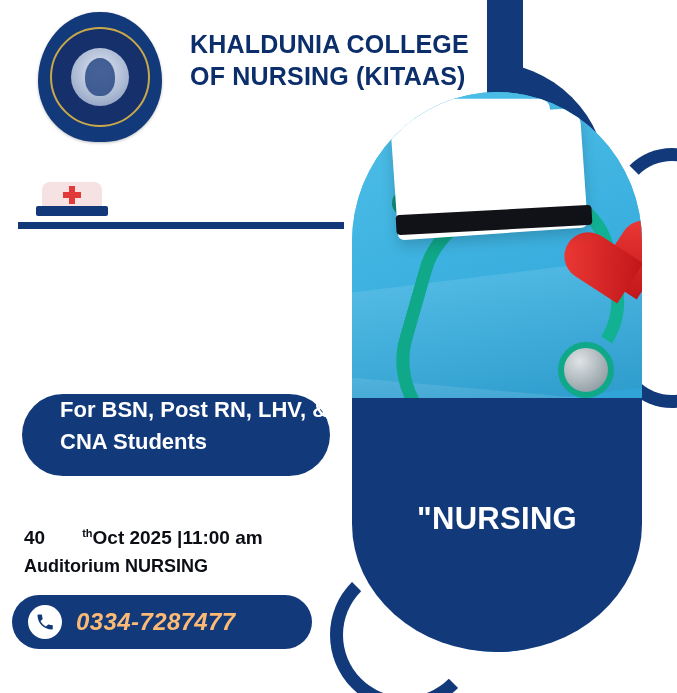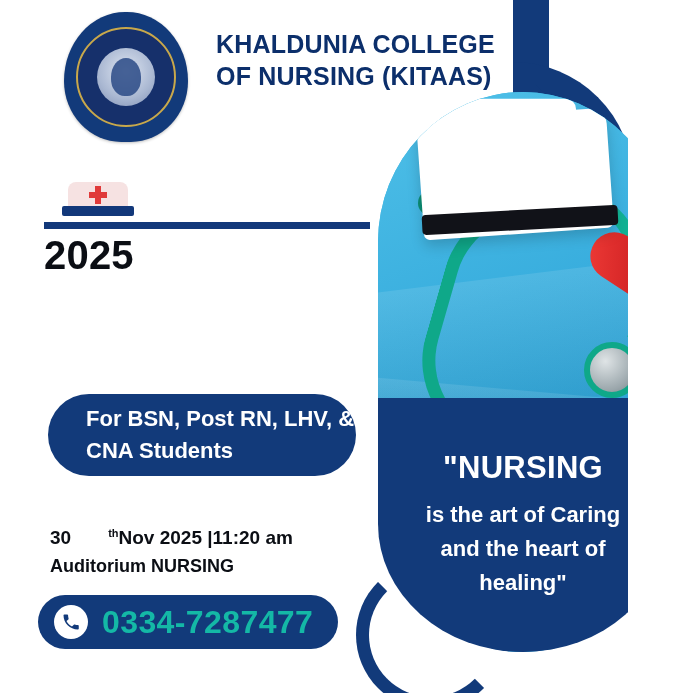--- a/index.html
+++ b/index.html
@@ -8,25 +8,24 @@
   }
   body {
     width: 677px;
     height: 693px;
     background: #ffffff;
     font-family: "Liberation Sans", sans-serif;
     overflow: hidden;
   }
   .poster {
     position: relative;
-    width: 602px;
+    width: 677px;
     height: 693px;
     background: #ffffff;
     overflow: hidden;
-    margin-left: 26px;
   }
 
   
   .logo-badge {
     position: absolute;
     left: 38px;
     top: 12px;
     width: 124px;
     height: 130px;
     background: #123a7a;
@@ -366,21 +365,21 @@
     top: 394px;
     width: 308px;
     height: 82px;
     background: #123a7a;
     border-radius: 41px;
     color: #ffffff;
     font-size: 22px;
     font-weight: bold;
     line-height: 1.45;
     display: flex;
-    align-items: center;
+    align-items: flex-start;
     padding-left: 38px;
     box-sizing: border-box;
   }
 
   .datetime {
     position: absolute;
     left: 24px;
     top: 524px;
     width: 320px;
     color: #0b0e14;
@@ -417,24 +416,25 @@
     border-radius: 50%;
     background: #ffffff;
     display: flex;
     align-items: center;
     justify-content: center;
     margin-right: 14px;
     flex: 0 0 auto;
   }
   .phone-circle svg { display: block; }
   .phone-number {
-    color: #14b8a6;
-    font-size: 32px;
+    color: #fdba74;
+    font-size: 24px;
     font-weight: bold;
     letter-spacing: 0.4px;
+    font-style: italic;
   }
 </style>
 </head>
 <body>
 
 <div class="poster">
 
   <div class="logo-badge">
     <div class="logo-inner">
       <div class="logo-crest"></div>
@@ -457,47 +457,41 @@
     <div class="heart"></div>
     <div class="cap"></div>
     <div class="cap-band"></div>
     <div class="steth-chest"></div>
   </div>
 
   <div class="arc-outline"></div>
 
   <div class="quote-panel">
     <div class="quote-line1">"NURSING</div>
-    <div class="quote-rest">
-      <div>is the art of Caring</div>
-      <div>and the heart of</div>
-      <div>healing"</div>
-    </div>
   </div>
 
   <div class="cap-icon">
     <div class="body"></div>
     <div class="cross-v"></div>
     <div class="cross-h"></div>
     <div class="band"></div>
   </div>
 
   <div class="rule"></div>
 
   <div class="headline">
-    <span class="year">2025</span>
   </div>
 
   <div class="audience-pill">
     <span>For BSN, Post RN, LHV, &amp; CNA Students</span>
   </div>
 
   <div class="datetime">
-    <span>30</span><sup>th</sup><span>Nov 2025</span>
-    <span>|</span><span>11:20 am</span>
+    <span>40</span><sup>th</sup><span>Oct 2025</span>
+    <span>|</span><span>11:00 am</span>
     <span class="venue">Auditorium NURSING</span>
   </div>
 
   <div class="phone-pill">
     <span class="phone-circle">
       <svg width="20" height="20" viewBox="0 0 24 24" aria-hidden="true">
         <path d="M6.6 10.8c1.4 2.8 3.8 5.2 6.6 6.6l2.2-2.2c.3-.3.7-.4 1.1-.3 1.2.4 2.5.6 3.8.6.6 0 1 .4 1 1V20c0 .6-.4 1-1 1C10.6 21 3 13.4 3 4c0-.6.4-1 1-1h3.5c.6 0 1 .4 1 1 0 1.3.2 2.6.6 3.8.1.4 0 .8-.3 1.1l-2.2 1.9z" fill="#123a7a"></path>
       </svg>
     </span>
     <span class="phone-number">0334-7287477</span>

